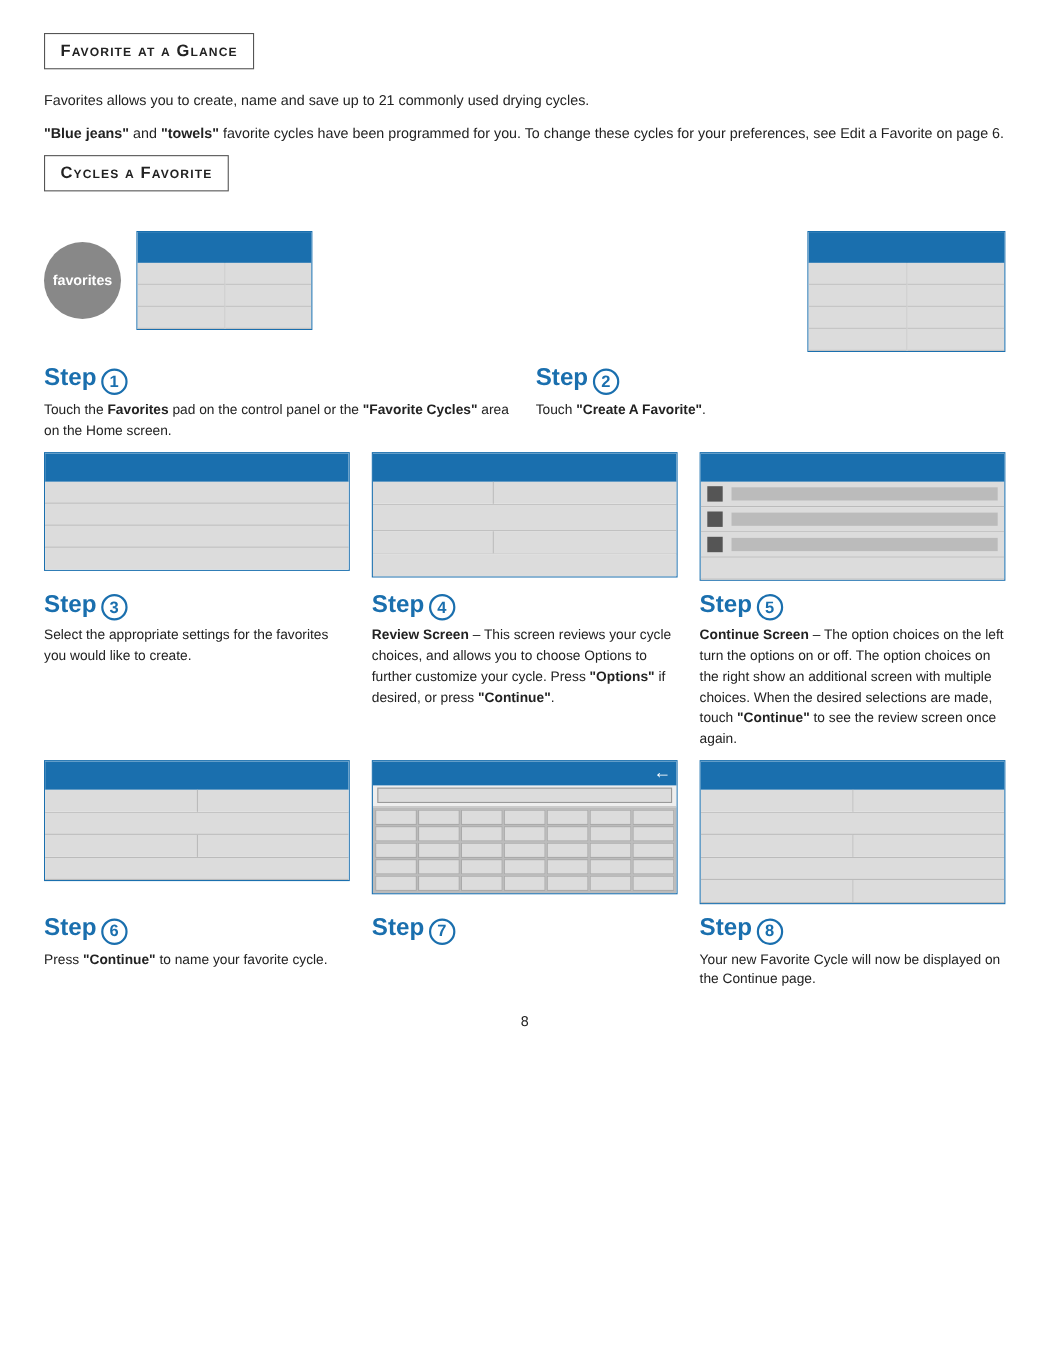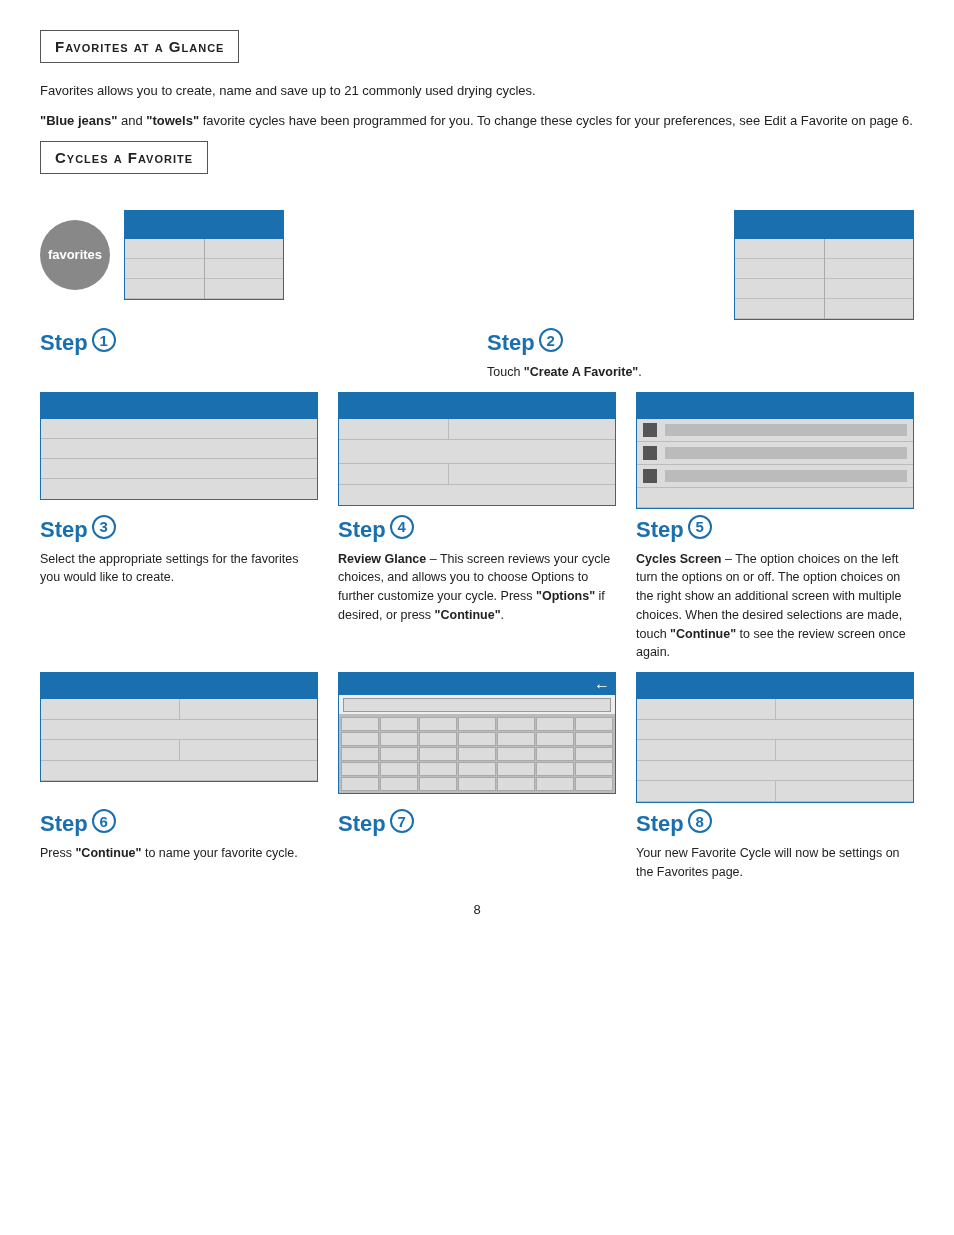--- a/index.html
+++ b/index.html
@@ -34,21 +34,21 @@
       line-height: 1.55;
     }
 
     
     .step-label {
       font-size: 22px;
       font-weight: bold;
       color: #1a6fae;
       margin-bottom: 4px;
       display: flex;
-      align-items: flex-start;
+      align-items: flex-end;
       gap: 2px;
     }
     .step-num {
       display: inline-flex;
       align-items: center;
       justify-content: center;
       width: 24px;
       height: 24px;
       border-radius: 50%;
       border: 2.5px solid #1a6fae;
@@ -120,21 +120,21 @@
     }
     .screen-table .t-row { display: flex; border-bottom: 1px solid #bbb; }
     .screen-table .t-cell { flex: 1; background: #dcdcdc; height: 20px; border-right: 1px solid #bbb; }
     .screen-table .t-cell:last-child { border-right: none; }
     .screen-table .t-row-plain { background: #dcdcdc; height: 20px; border-bottom: 1px solid #bbb; }
   </style>
 </head>
 <body>
 
 <div>
-  <span class="section-title-box">Favorites at a Glance</span>
+  <span class="section-title-box">Favorite at a Glance</span>
 </div>
 
 <p class="intro-para">
   <span>Favorites allows you to create, name and save up to 21 commonly used drying cycles.</span>
 </p>
 
 <p class="intro-para">
   <b>"Blue jeans"</b><span> and </span><b>"towels"</b><span> favorite cycles have been programmed for you.  To change these cycles for your preferences, see Edit a Favorite on page 6.</span>
 </p>
 
@@ -186,20 +186,23 @@
     </div>
   </div>
 </div>
 
 <div style="display:grid; grid-template-columns:1fr 1fr; gap:20px; margin-bottom:6px;">
   <div>
     <div class="step-label">
       <span>Step</span>
       <span class="step-num">1</span>
     </div>
+    <p class="step-desc">
+      Touch the <b>Favorites</b> pad on the control panel or the <b>"Favorite Cycles"</b> area on the Home screen.
+    </p>
   </div>
   <div>
     <div class="step-label">
       <span>Step</span>
       <span class="step-num">2</span>
     </div>
     <p class="step-desc">
       Touch <b>"Create A Favorite"</b>.
     </p>
   </div>
@@ -262,30 +265,30 @@
     <p class="step-desc">
       Select the appropriate settings for the favorites you would like to create.
     </p>
   </div>
   <div>
     <div class="step-label">
       <span>Step</span>
       <span class="step-num">4</span>
     </div>
     <p class="step-desc">
-      <b>Review Glance</b> – This screen reviews your cycle choices, and allows you to choose Options to further customize your cycle.  Press <b>"Options"</b> if desired, or press <b>"Continue"</b>.
+      <b>Review Screen</b> – This screen reviews your cycle choices, and allows you to choose Options to further customize your cycle.  Press <b>"Options"</b> if desired, or press <b>"Continue"</b>.
     </p>
   </div>
   <div>
     <div class="step-label">
       <span>Step</span>
       <span class="step-num">5</span>
     </div>
     <p class="step-desc">
-      <b>Cycles Screen</b> – The option choices on the left turn the options on or off. The option choices on the right show an additional screen with multiple choices.  When the desired selections are made, touch <b>"Continue"</b> to see the review screen once again.
+      <b>Continue Screen</b> – The option choices on the left turn the options on or off. The option choices on the right show an additional screen with multiple choices.  When the desired selections are made, touch <b>"Continue"</b> to see the review screen once again.
     </p>
   </div>
 </div>
 
 <div style="display:grid; grid-template-columns:1fr 1fr 1fr; gap:20px; margin-bottom:6px; margin-top:10px;">
 
   <div>
     <div class="screen-mock screen-table" style="width:100%;">
       <div style="background:#1a6fae; height:26px;"></div>
       <div class="t-row">
@@ -396,20 +399,20 @@
       <span>Step</span>
       <span class="step-num">7</span>
     </div>
   </div>
   <div>
     <div class="step-label">
       <span>Step</span>
       <span class="step-num">8</span>
     </div>
     <p class="step-desc">
-      Your new Favorite Cycle will now be settings on the Favorites page.
+      Your new Favorite Cycle will now be displayed on the Continue page.
     </p>
   </div>
 </div>
 
 <div class="page-num">
   <span>8</span>
 </div>
 
 </body></html>

